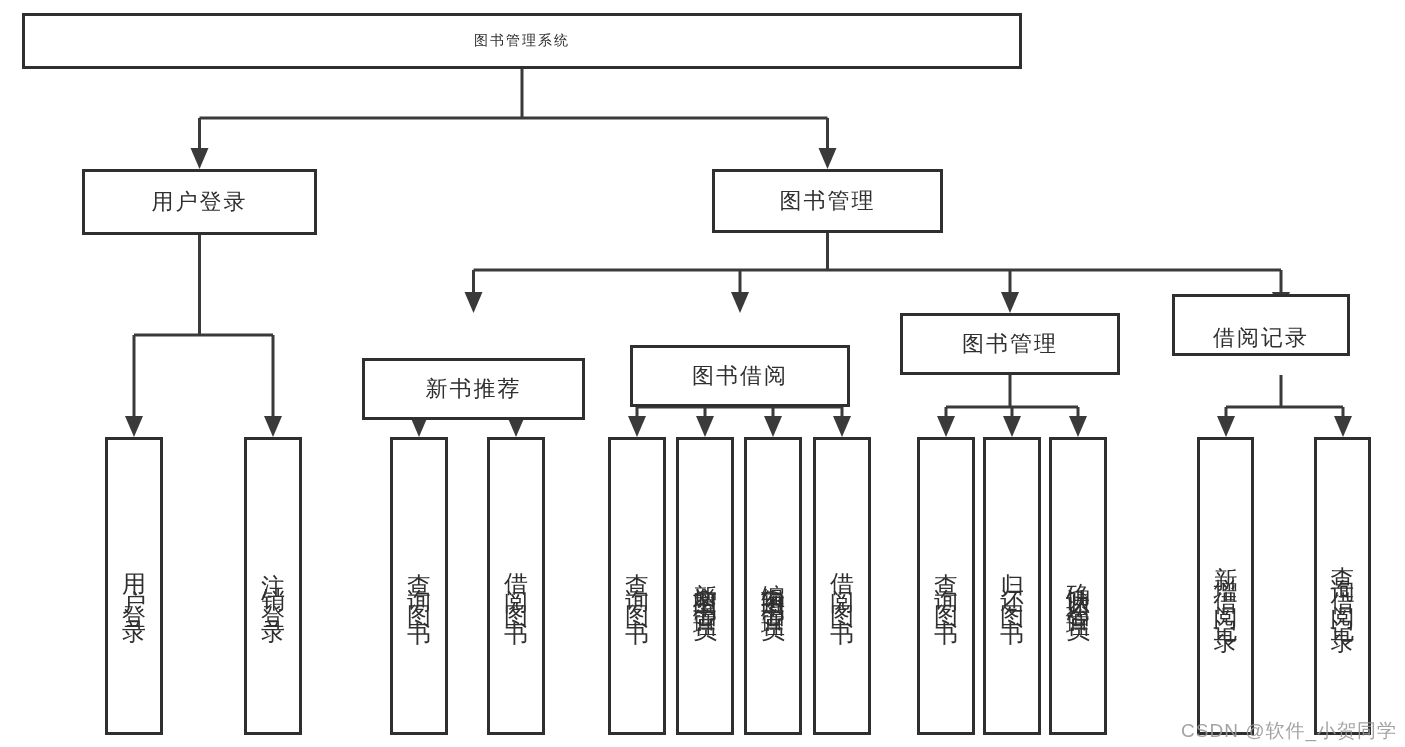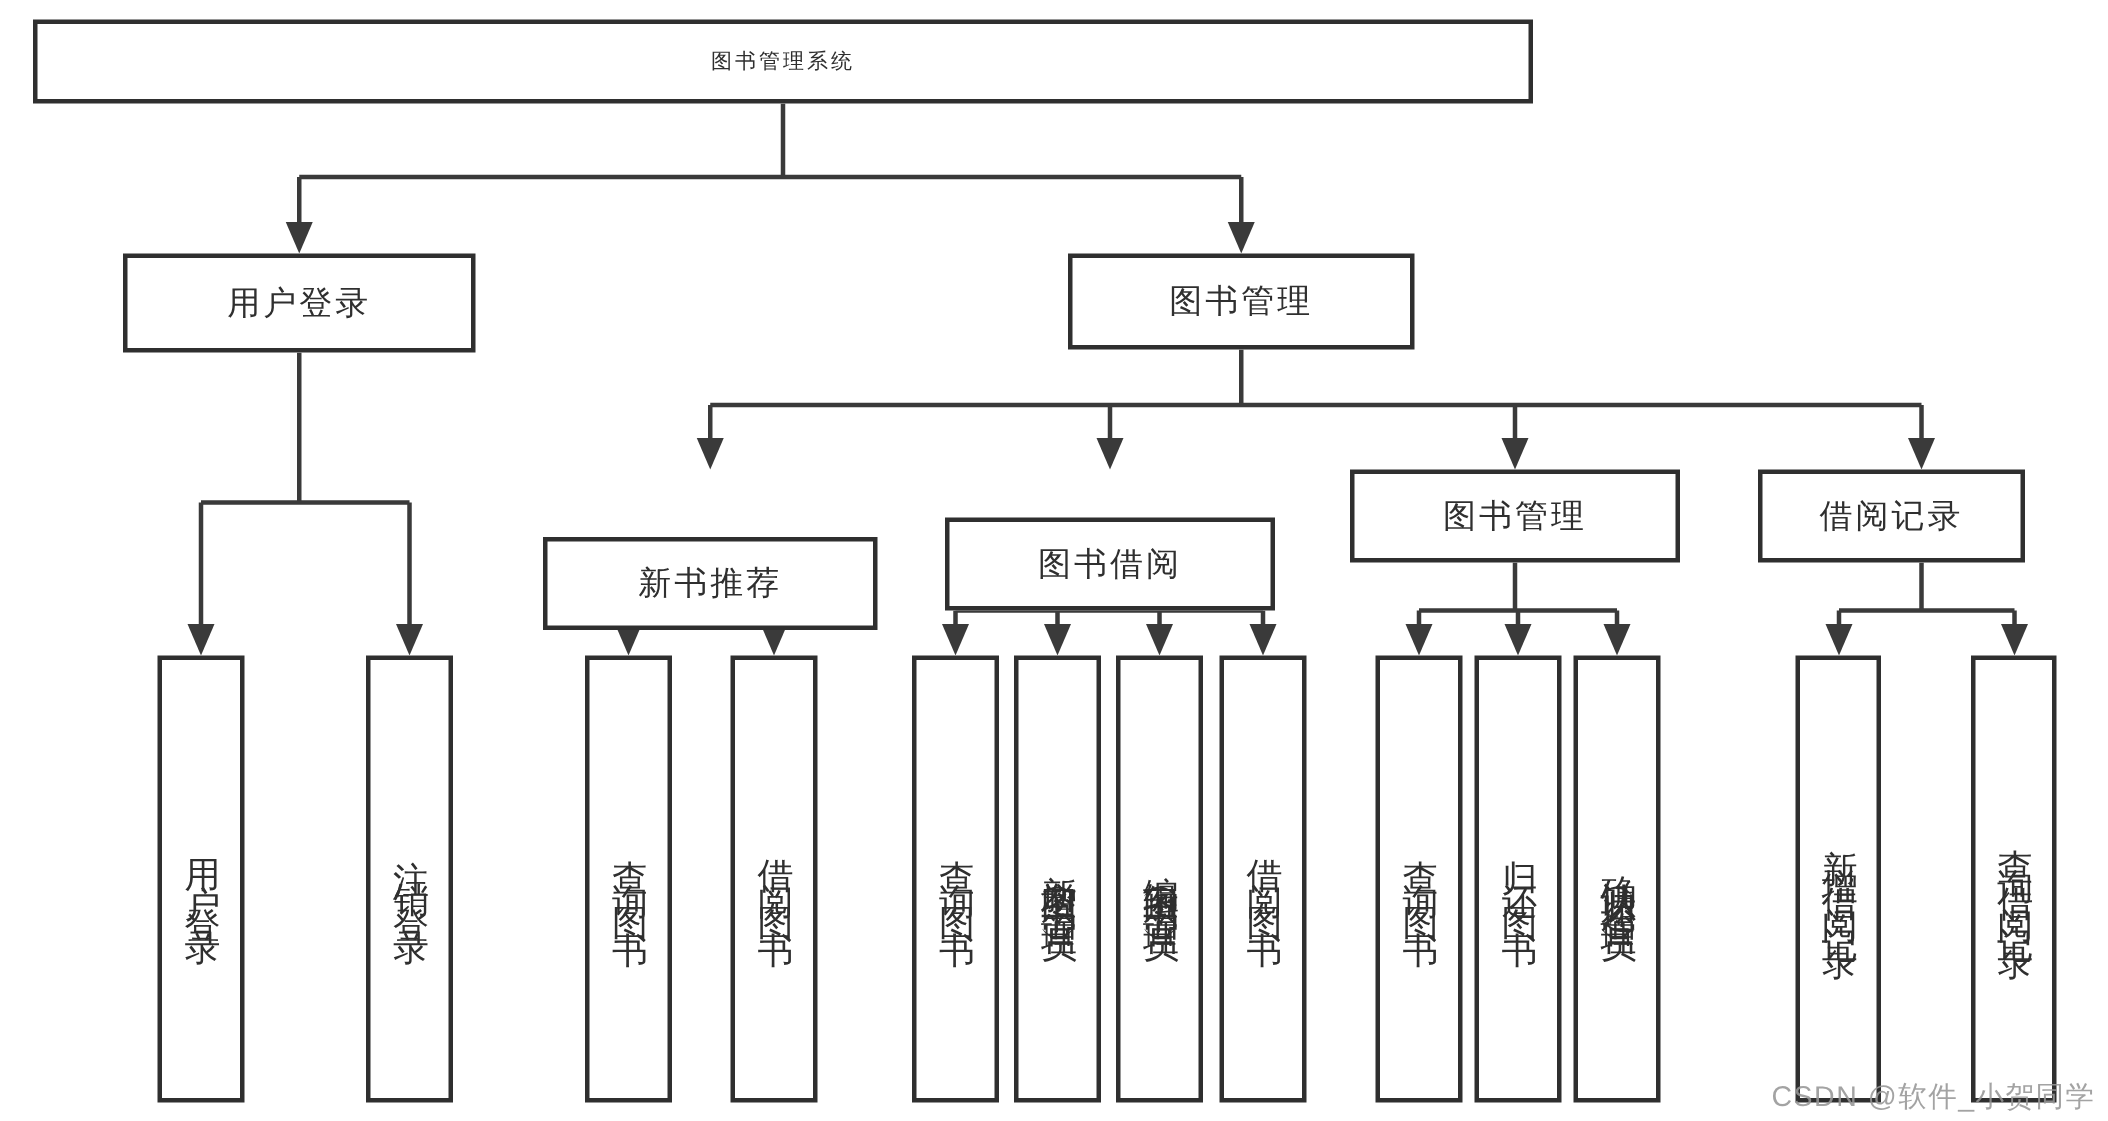--- a/index.html
+++ b/index.html
@@ -46,21 +46,21 @@
   .leaf .lbl.med  { letter-spacing: 13px; }
   .leaf .lbl.long { letter-spacing: 5px; }
 
   
   .n-root            { left: 22px;   top: 13px;  width: 1000px; height: 56px; }
   .n-user-login      { left: 82px;   top: 169px; width: 235px;  height: 66px; }
   .n-book-mgmt       { left: 712px;  top: 169px; width: 231px;  height: 64px; }
   .n-new-book        { left: 362px;  top: 313px; width: 223px;  height: 62px; margin-top: 45px; }
   .n-book-borrow     { left: 630px;  top: 313px; width: 220px;  height: 62px; margin-top: 32px; }
   .n-current-borrow  { left: 900px;  top: 313px; width: 220px;  height: 62px; }
-  .n-borrow-records  { left: 1172px; top: 313px; width: 178px;  height: 62px; }
+  .n-borrow-records  { left: 1172px; top: 294px; width: 178px;  height: 62px; align-items: flex-end; }
 
   .leaf { top: 437px; width: 58px; height: 298px; }
   .l-1  { left: 105px; }
   .l-2  { left: 244px; }
   .l-3  { left: 390px; }
   .l-4  { left: 487px; }
   .l-5  { left: 608px; }
   .l-6  { left: 676px; }
   .l-7  { left: 744px; }
   .l-8  { left: 813px; }

